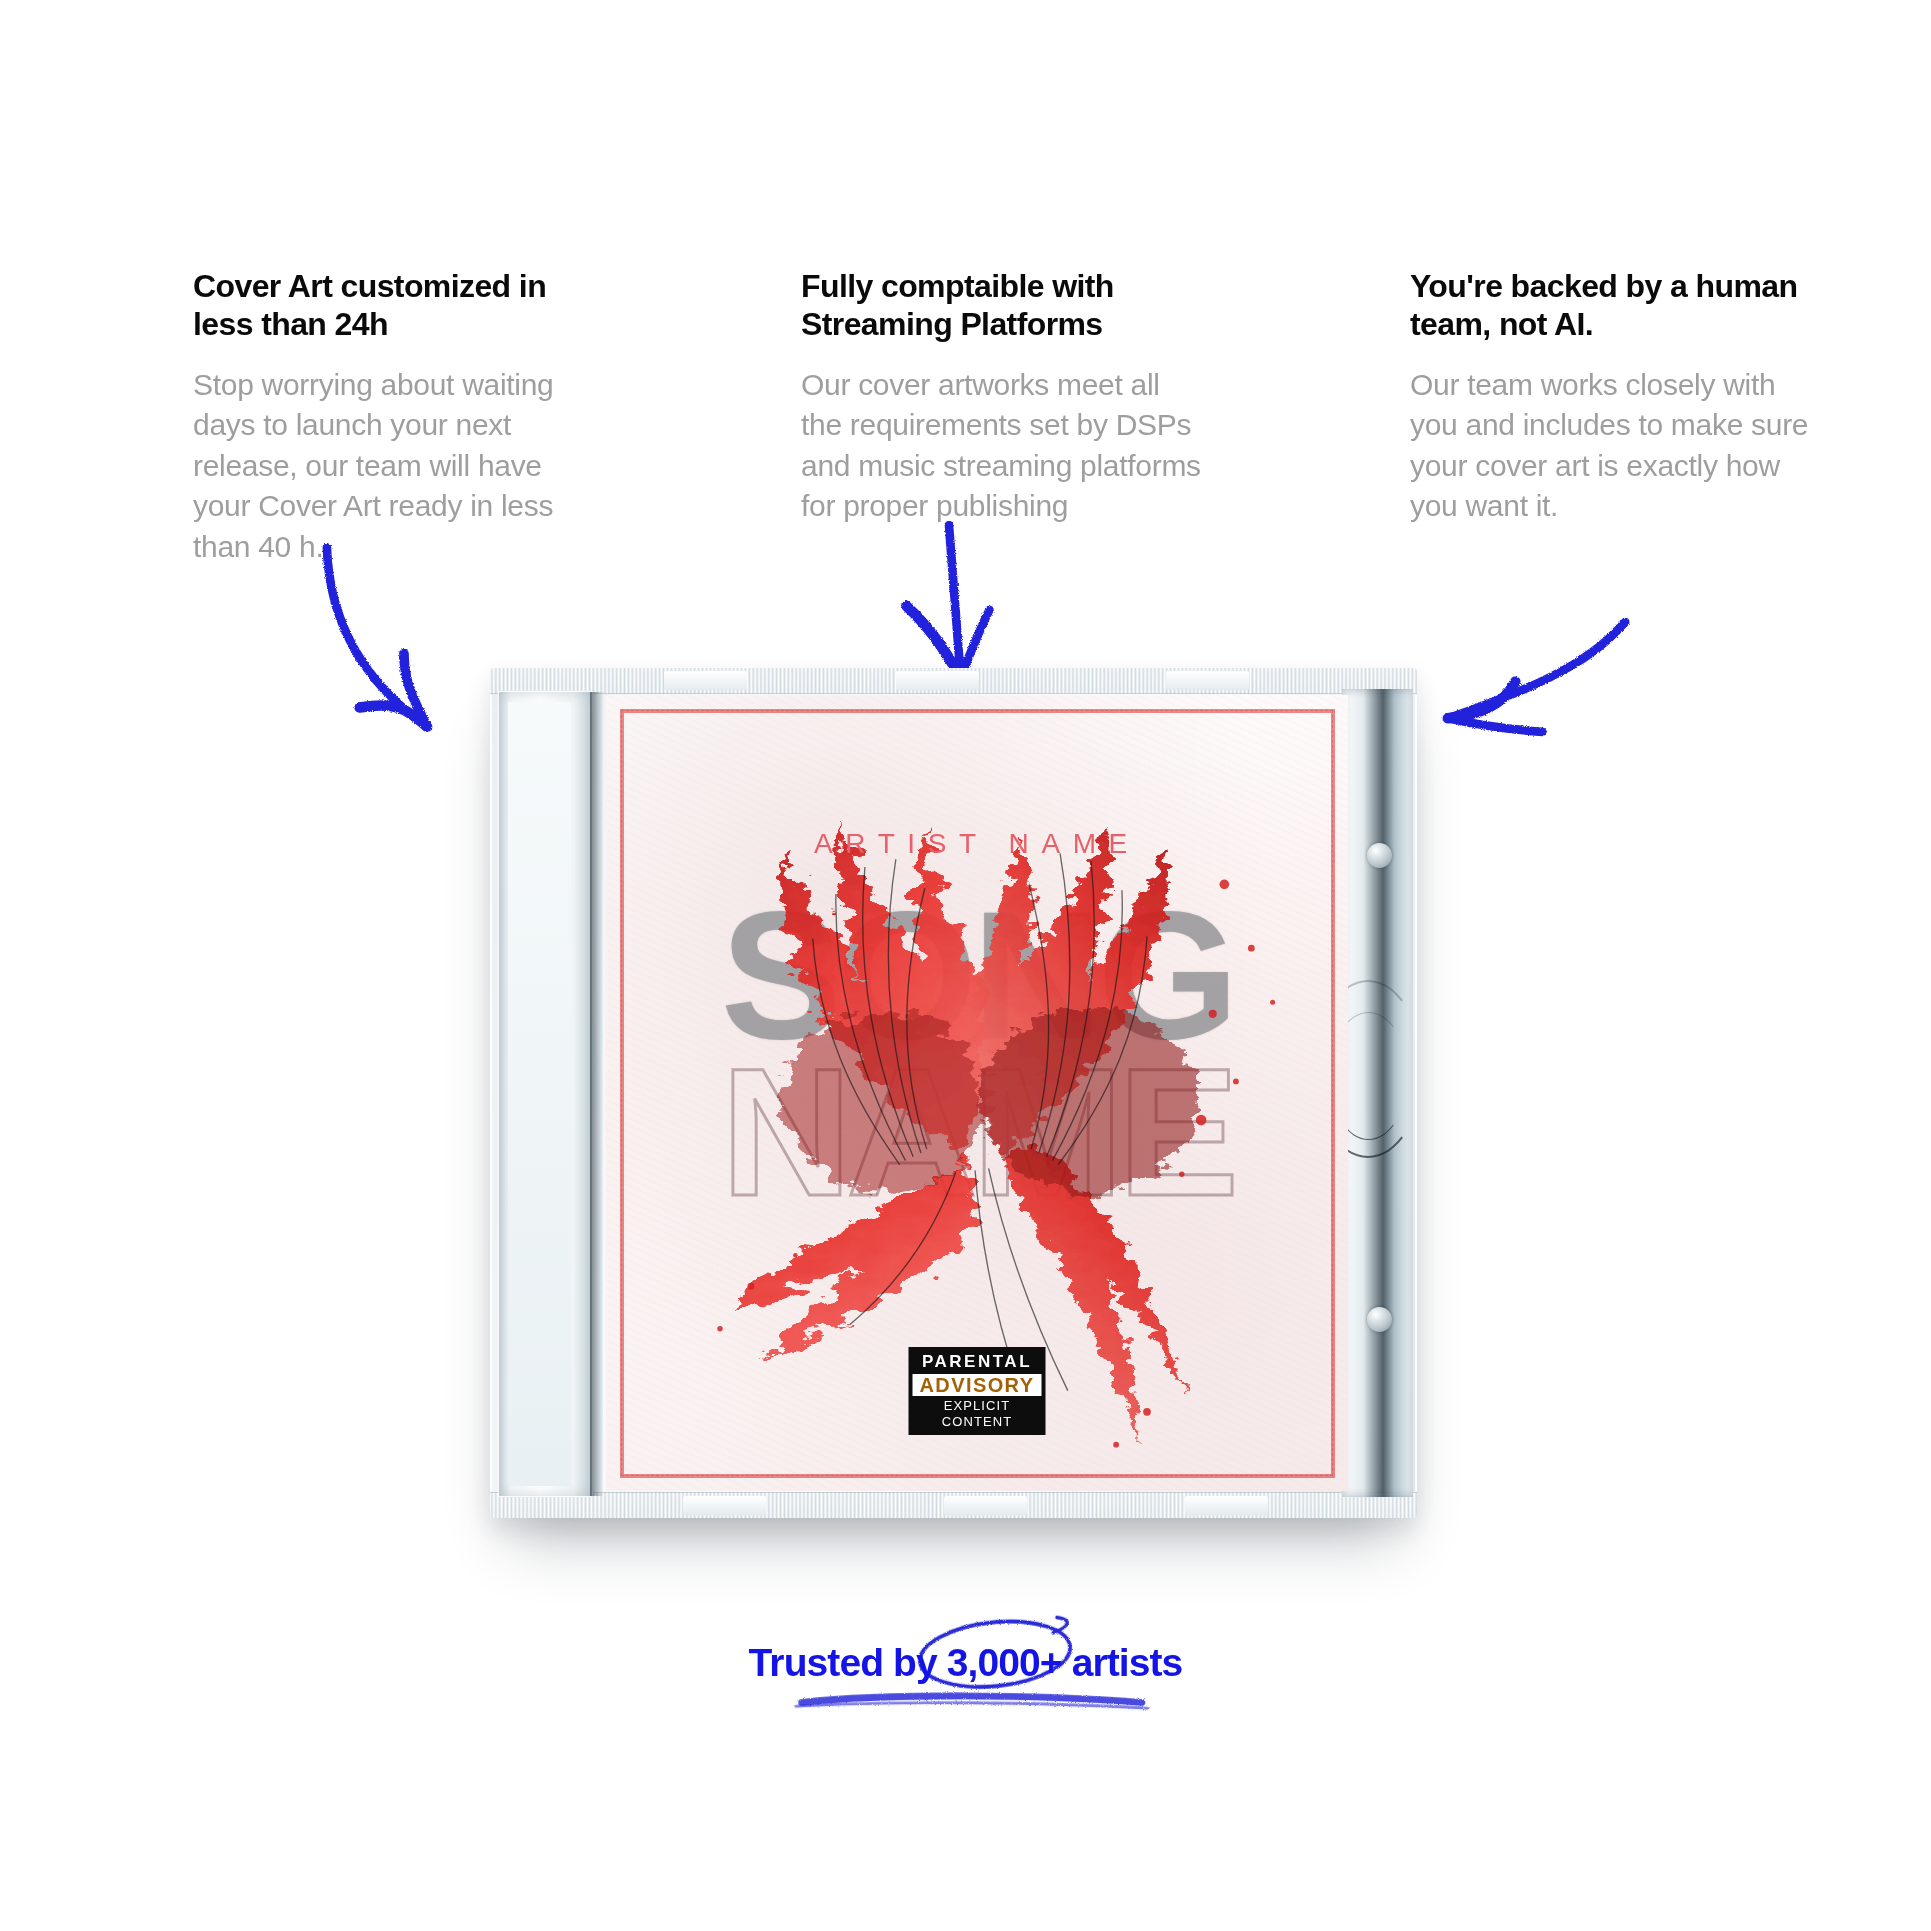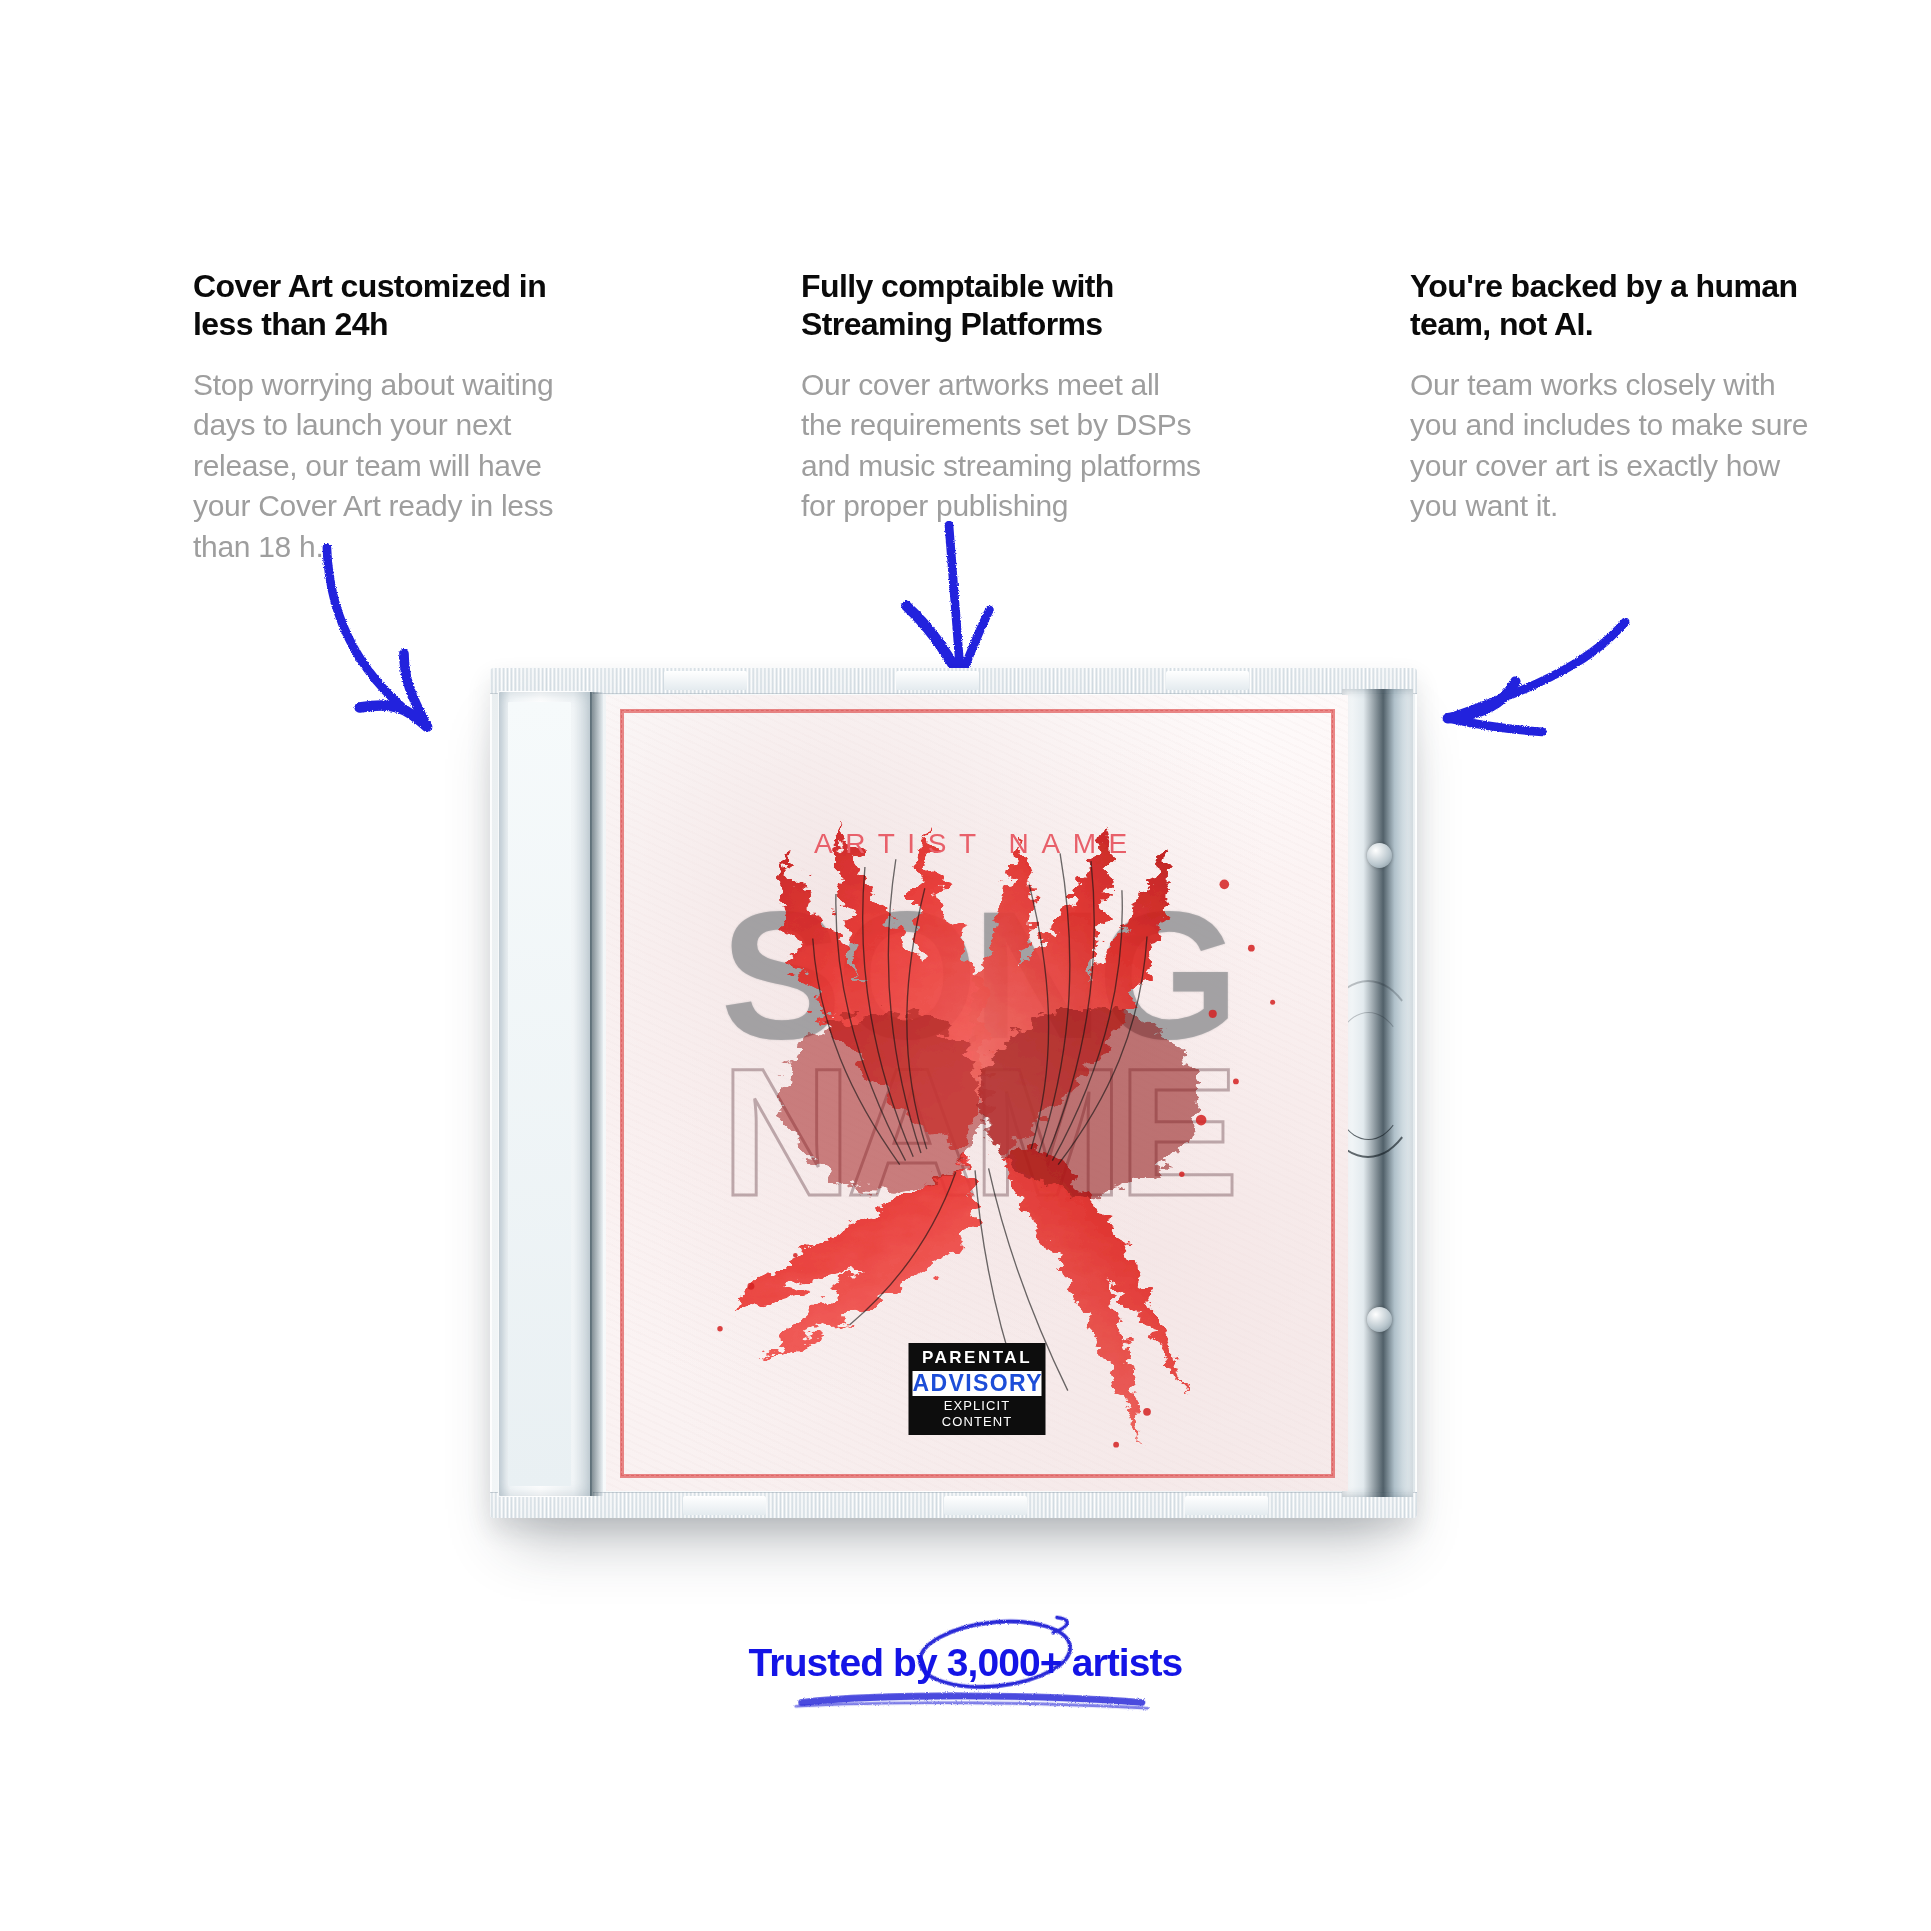--- a/index.html
+++ b/index.html
@@ -250,22 +250,22 @@
   }
   .advisory .ln1 {
     color: #ffffff;
     font-size: 17px;
     font-weight: 700;
     letter-spacing: 2.5px;
     line-height: 1.25;
   }
   .advisory .ln2 {
     background: #ffffff;
-    color: #1d4ed8;
-    font-size: 23px;
+    color: #a16207;
+    font-size: 20px;
     font-weight: 700;
     letter-spacing: 1.4px;
     line-height: 1.1;
     margin: 1.9px 0;
   }
   .advisory .ln3 {
     color: #ffffff;
     font-size: 13px;
     font-weight: 400;
     letter-spacing: 1.1px;
@@ -300,21 +300,21 @@
     pointer-events: none;
   }
 </style>
 </head>
 <body>
 
 <div class="features">
 
   <div class="feature feature-1">
     <h3>Cover Art customized in less than 24h</h3>
-    <p>Stop worrying about waiting days to launch your next release, our team will have your Cover Art ready in less than 18 h.</p>
+    <p>Stop worrying about waiting days to launch your next release, our team will have your Cover Art ready in less than 40 h.</p>
   </div>
 
   <div class="feature feature-3">
     <h3>You're backed by a human team, not AI.</h3>
     <p>Our team works closely with you and includes to make sure your cover art is exactly how you want it.</p>
   </div>
 
   <div class="feature feature-2">
     <h3>Fully comptaible with Streaming Platforms</h3>
     <p>Our cover artworks meet all the requirements set by DSPs and music streaming platforms for proper publishing</p>

